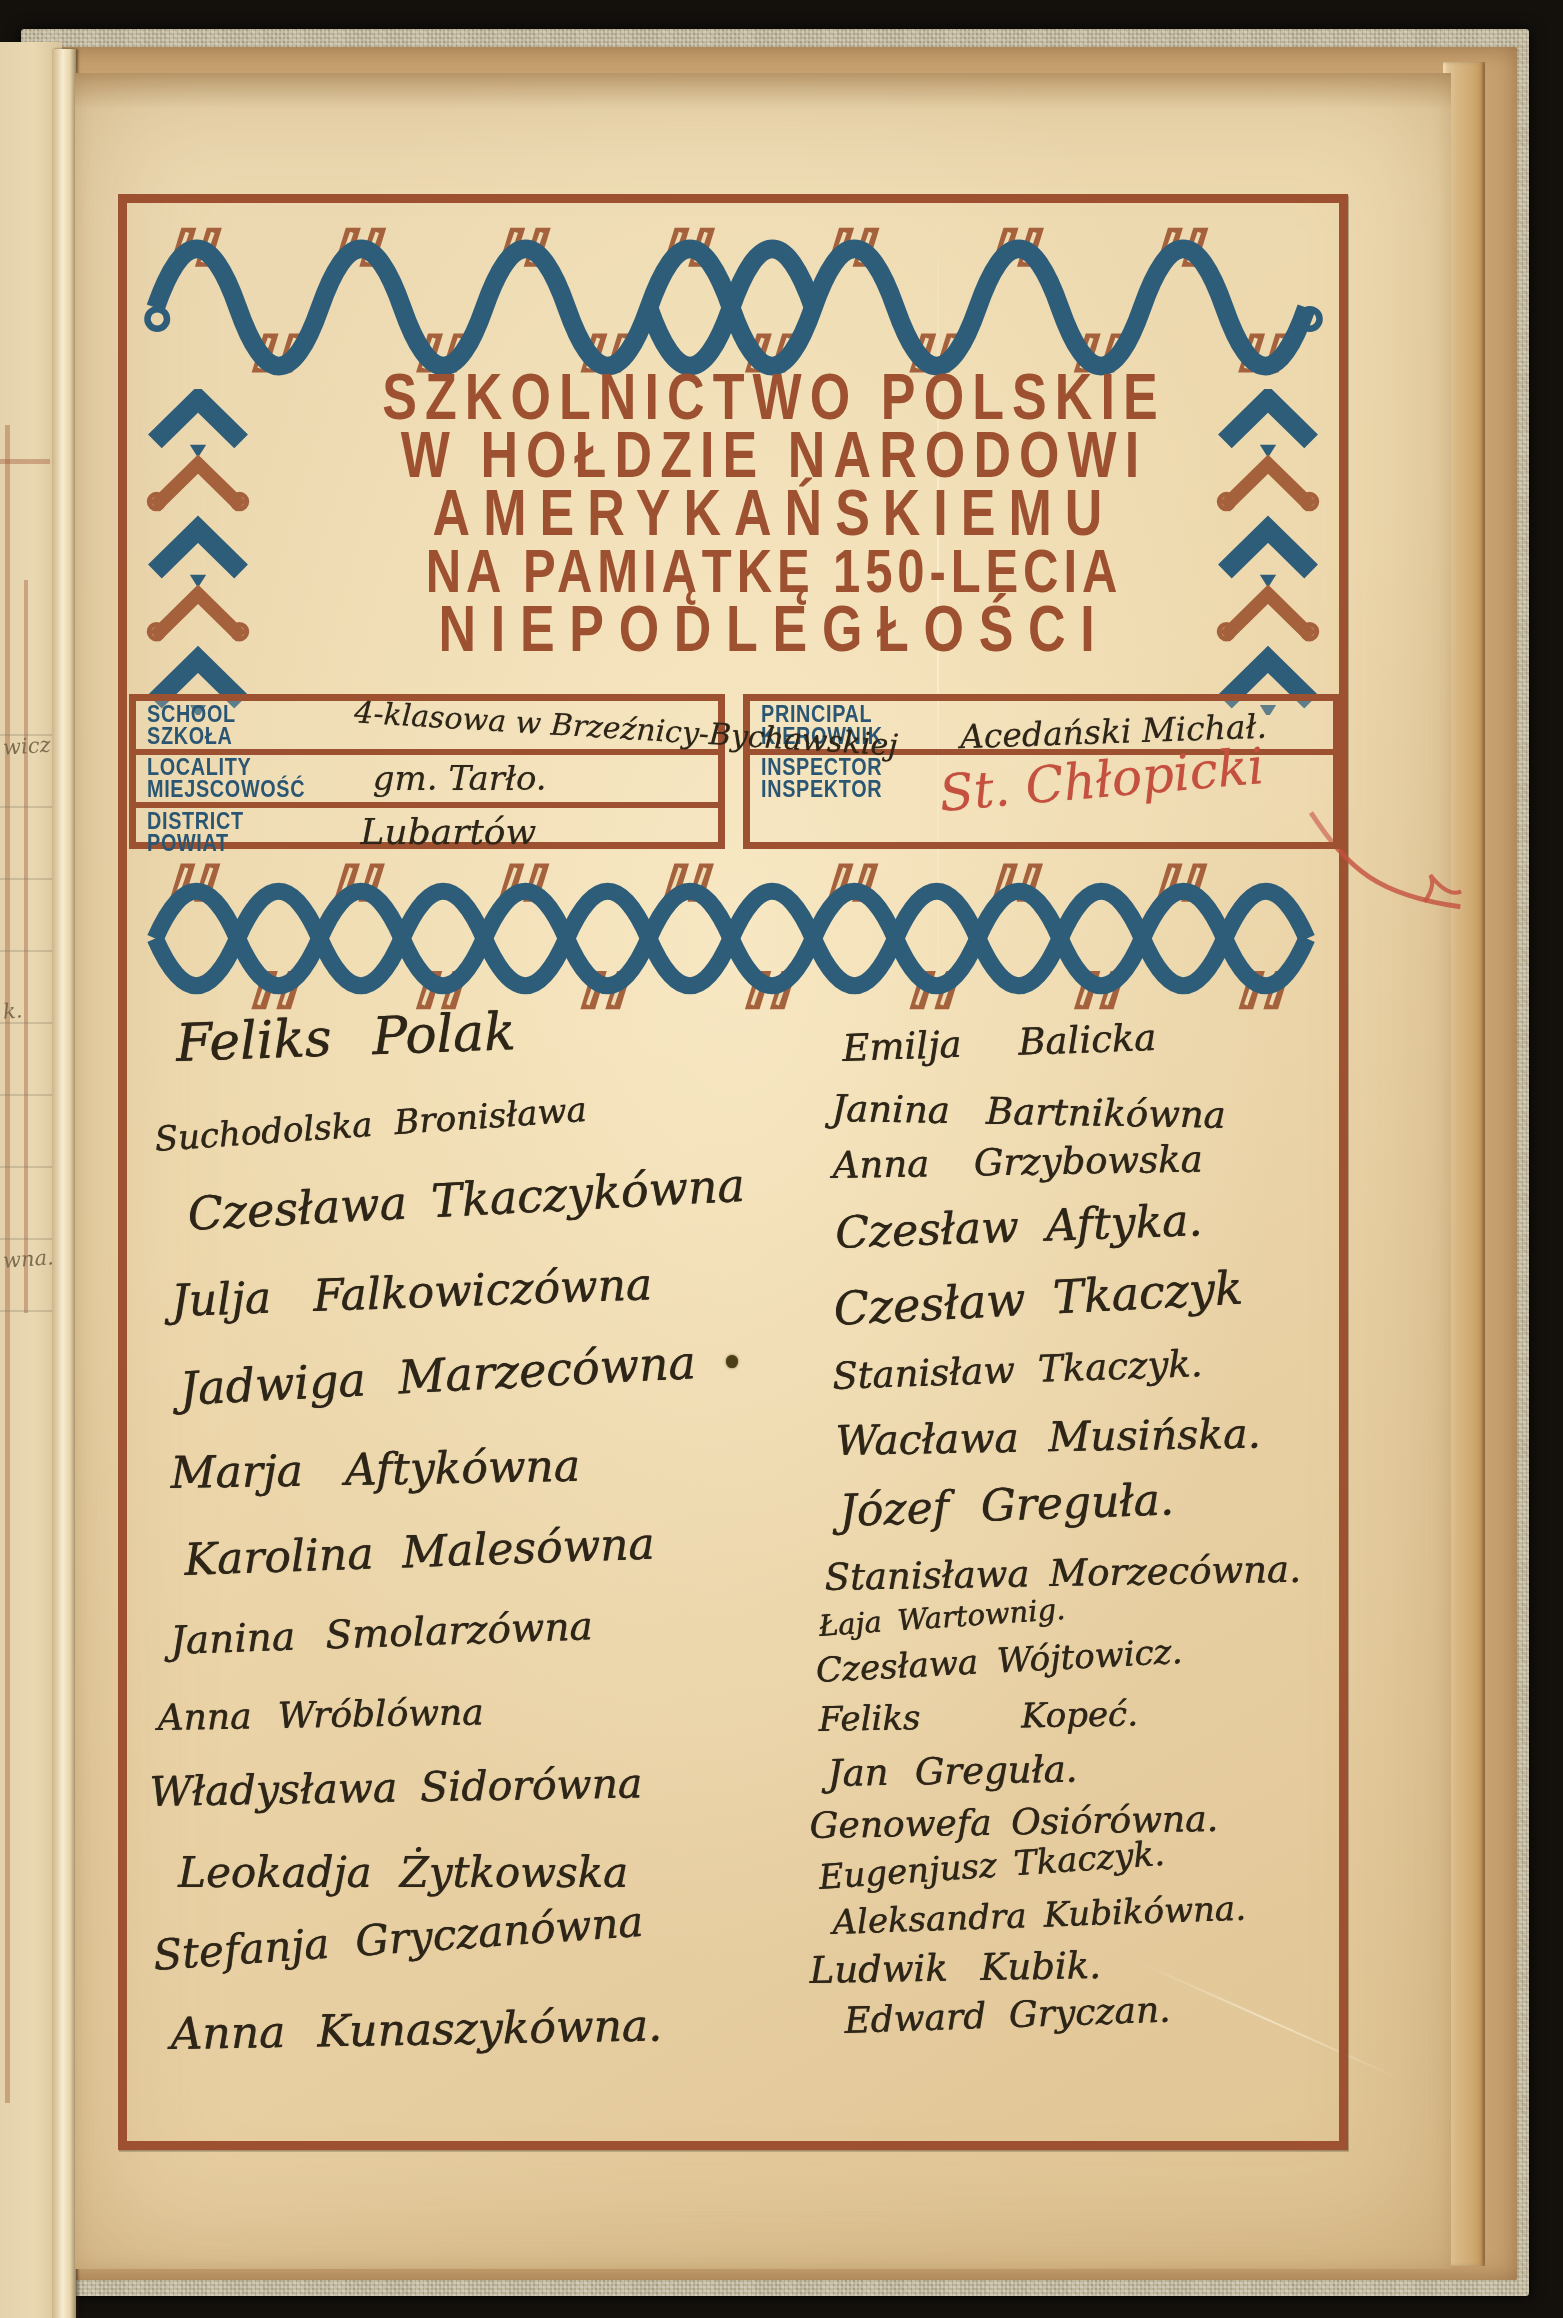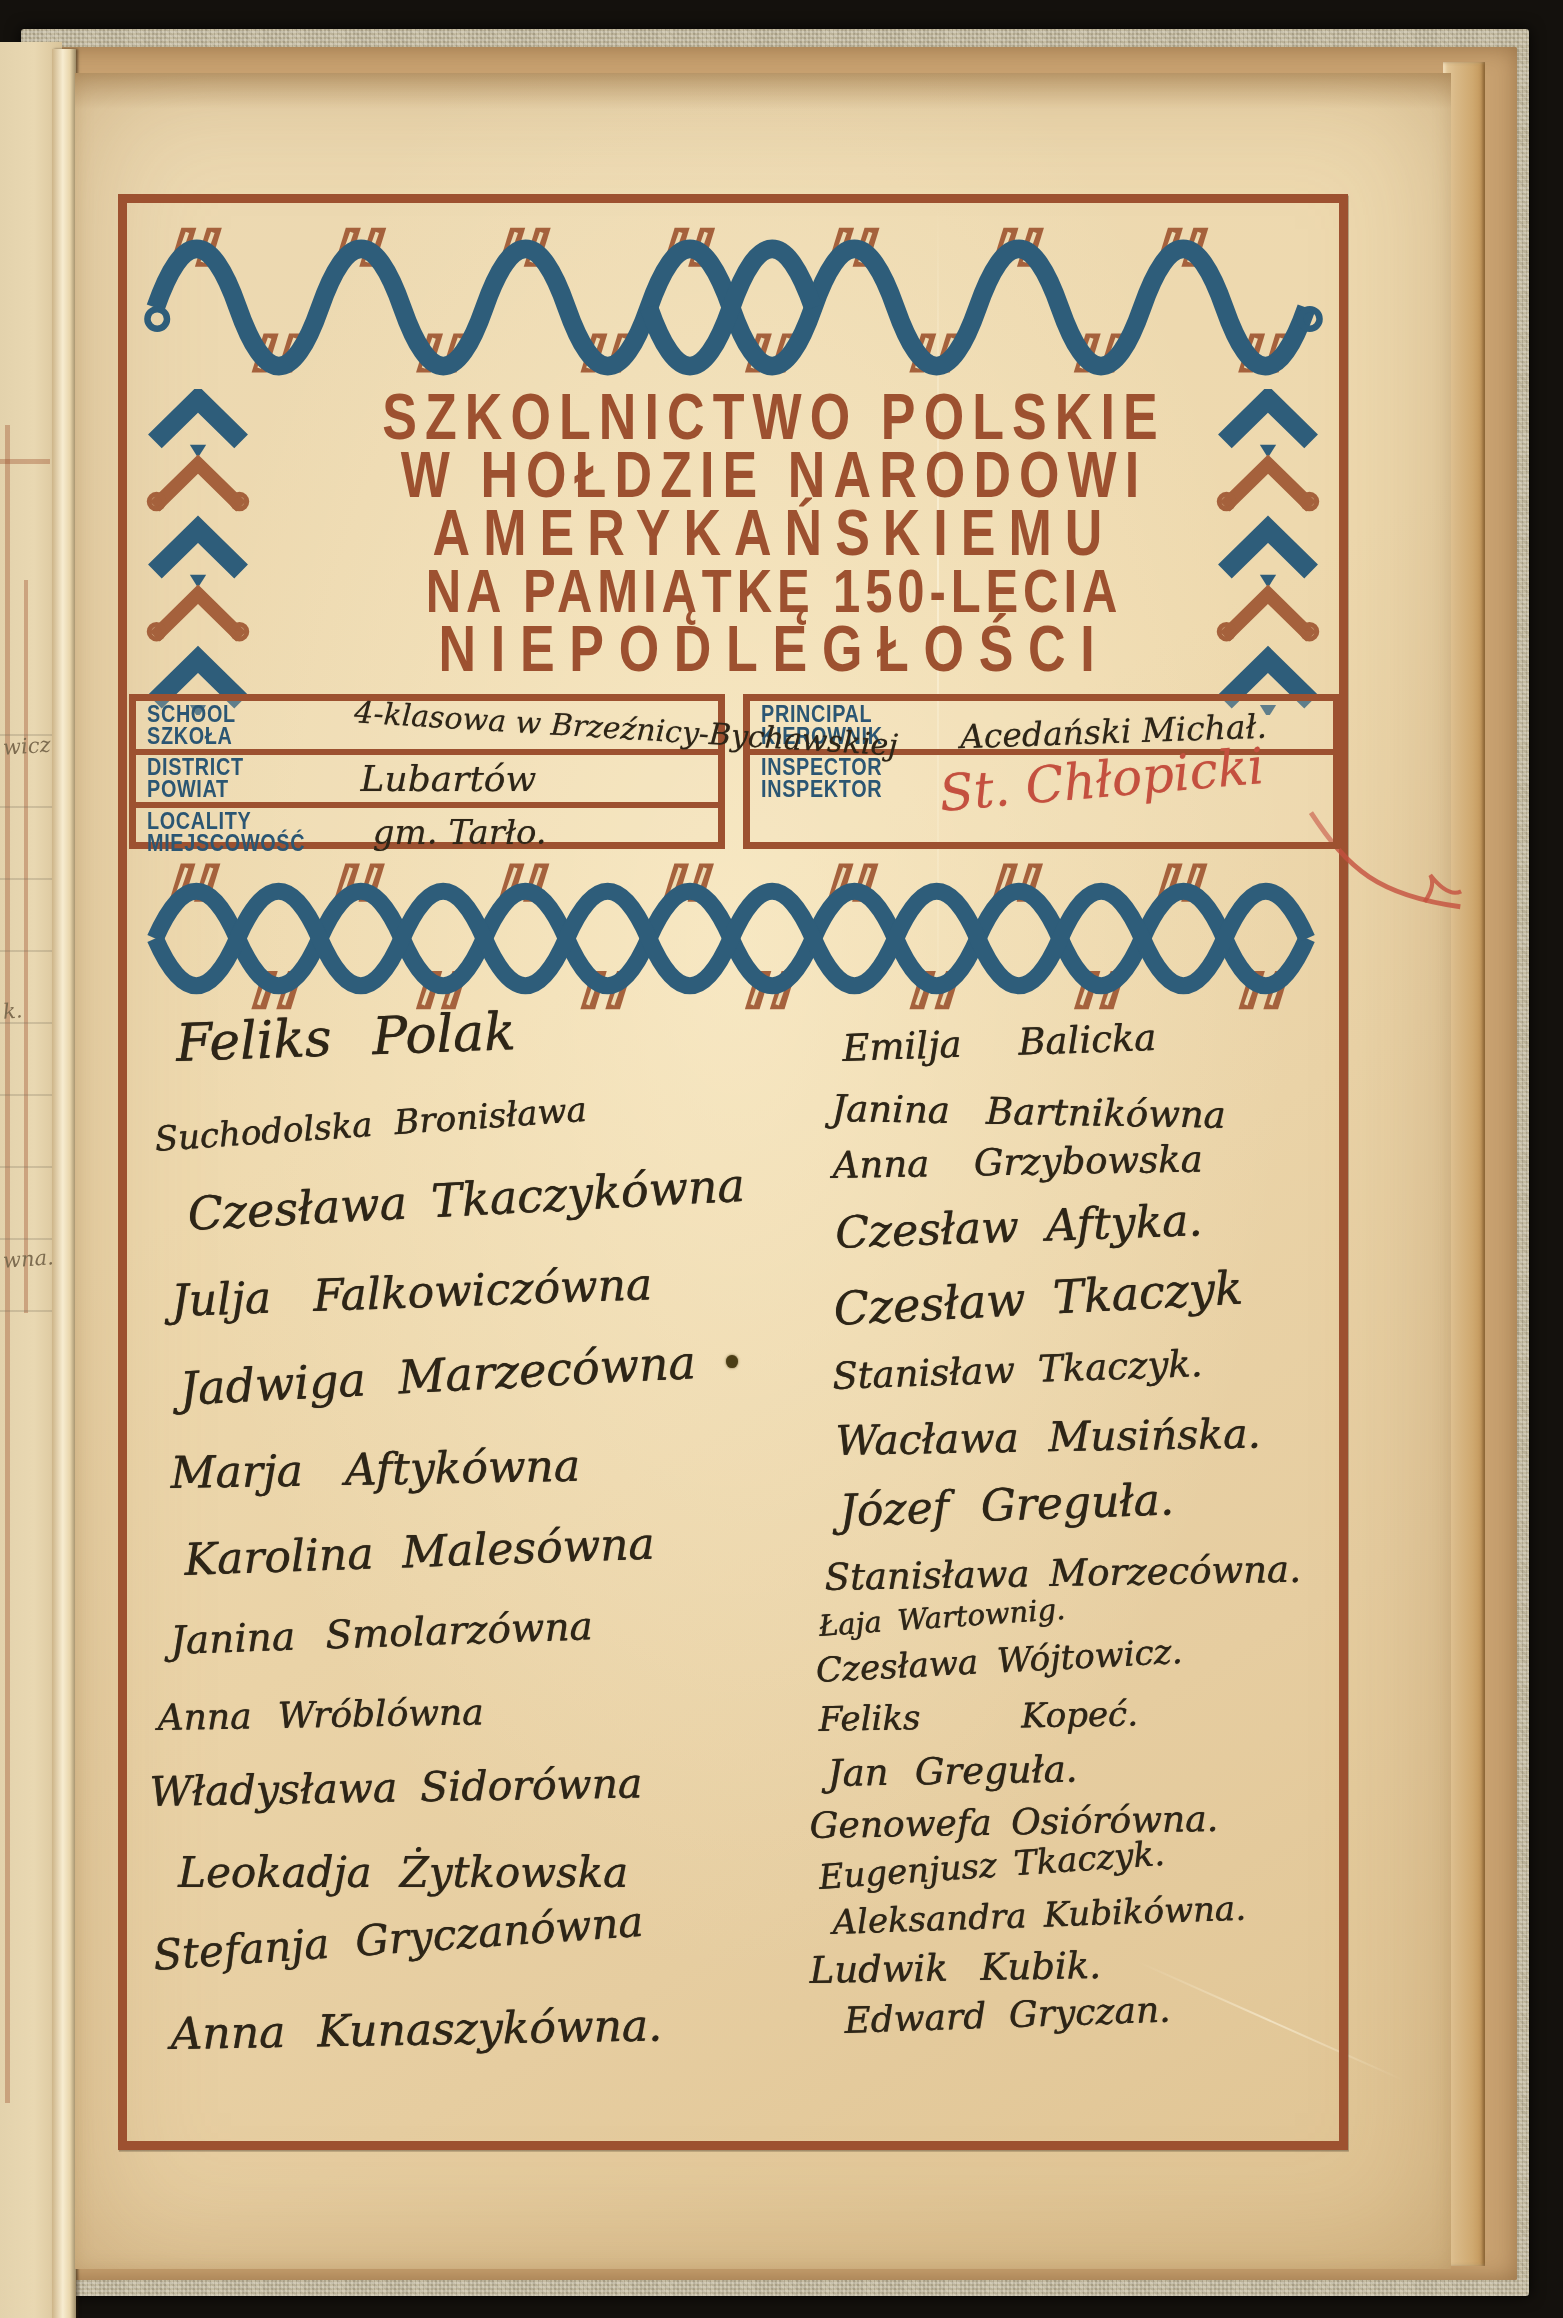--- a/index.html
+++ b/index.html
@@ -42,21 +42,21 @@
   .page .topshade{position:absolute;left:0;top:0;width:100%;height:36px;
     background:linear-gradient(180deg, rgba(140,95,45,.40), rgba(140,95,45,0));}
   .crease{position:absolute;pointer-events:none;}
   .inkdot{position:absolute;border-radius:50%;}
   
   .frame{position:absolute;left:118px;top:194px;width:1230px;height:1956px;
     border:9px solid #9d5130;box-sizing:border-box;
     box-shadow:0.8px 1.6px 0 rgba(40,30,20,.35);}
   .orn{position:absolute;}
   
-  .titleblock{position:absolute;left:208px;top:388px;width:1132px;text-align:center;}
+  .titleblock{position:absolute;left:208px;top:368px;width:1132px;text-align:center;}
   .titleline{display:block;color:#9d5130;font-weight:700;line-height:58px;
     white-space:nowrap;}
   .titleline span{display:inline-block;transform:scaleY(1.24);}
   
   .ftable{position:absolute;top:694px;height:155px;border:7.3px solid #9d5130;
     box-sizing:border-box;display:grid;grid-template-rows:repeat(3,1fr);background:rgba(244,228,190,.25);}
   .ftable.lt{left:129px;width:596px;}
   .ftable.rt{left:743px;width:597px;}
   .frow{position:relative;display:flex;align-items:center;padding:1.6px 6.5px 1.6px 11.4px;box-sizing:border-box;}
   .frow + .frow{border-top:6.5px solid #9d5130;}
@@ -325,31 +325,31 @@
   <div class="ftable lt" id="ftable-left">
       <div class="frow">
         <div class="lbl">
           <div>SCHOOL</div>
           <div>SZKOŁA</div>
         </div>
         <div class="hv abs" style="left: 218px; top: 9.8px; font-size: 30px; transform: rotate(3.5deg);">4-klasowa w Brzeźnicy-Bychawskiej</div>
       </div>
       <div class="frow">
         <div class="lbl">
+          <div>LOCALITY</div>
+          <div>MIEJSCOWOŚĆ</div>
+        </div>
+        <div class="hv" style="margin-left: 37px; font-size: 34px;">gm. Tarło.</div>
+      </div>
+      <div class="frow">
+        <div class="lbl">
           <div>DISTRICT</div>
           <div>POWIAT</div>
         </div>
         <div class="hv" style="margin-left: 98px; font-size: 36px;">Lubartów</div>
-      </div>
-      <div class="frow">
-        <div class="lbl">
-          <div>LOCALITY</div>
-          <div>MIEJSCOWOŚĆ</div>
-        </div>
-        <div class="hv" style="margin-left: 37px; font-size: 34px;">gm. Tarło.</div>
       </div>
     </div>
   <div class="ftable rt" id="ftable-right">
       <div class="frow">
         <div class="lbl">
           <div>PRINCIPAL</div>
           <div>KIEROWNIK</div>
         </div>
         <div class="hv abs" style="left: 210px; top: 11.4px; font-size: 33px; transform: rotate(-2deg);">Acedański Michał.</div>
       </div>

